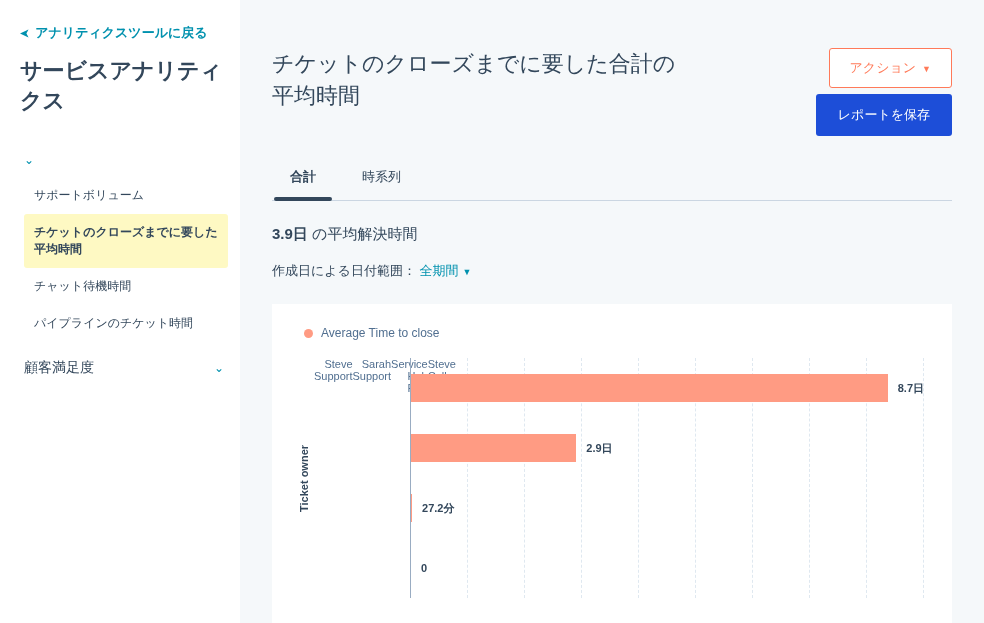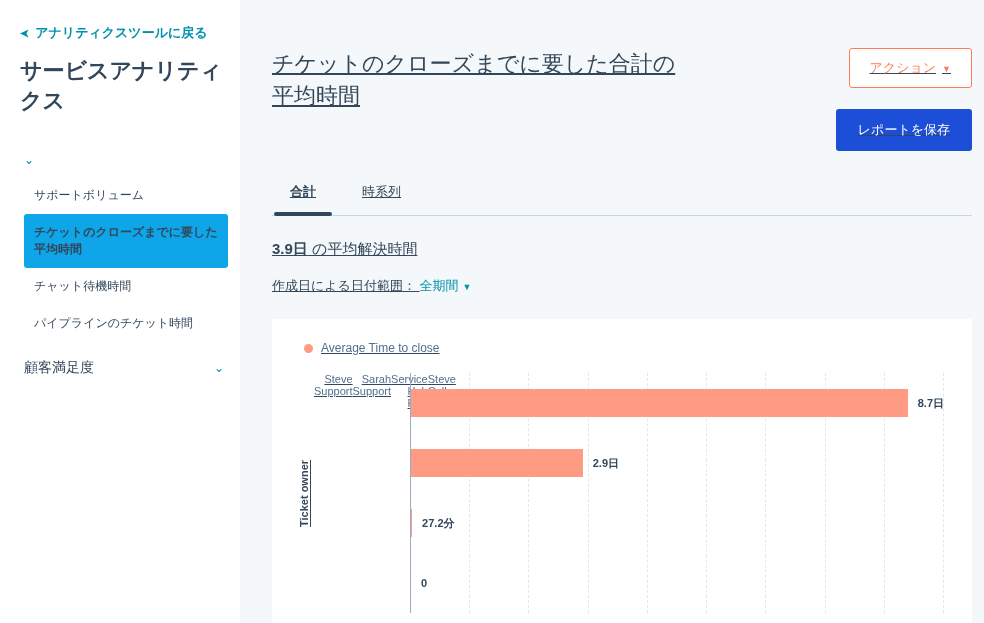--- a/index.html
+++ b/index.html
@@ -60,47 +60,46 @@
   }
   .nav-item {
     font-size: 12px;
     color: #33475b;
     padding: 10px 10px;
     border-radius: 3px;
     cursor: pointer;
     line-height: 1.4;
   }
   .nav-item.active {
-    background: #0ea5e9;
+    background: #fef9c3;
     font-weight: 700;
   }
   
   .main {
     flex: 1;
-    padding: 48px 12px 0 32px;
-    position: relative;
-    text-decoration: underline;
+    padding: 48px 32px 0 32px;
+    position: relative;
   }
   .header-row {
     display: flex;
     justify-content: space-between;
     align-items: flex-start;
   }
   .page-title {
     font-size: 22px;
     font-weight: 500;
     color: #33475b;
     line-height: 1.45;
     max-width: 420px;
   }
   .header-actions {
     display: flex;
     flex-direction: column;
     align-items: flex-end;
-    gap: 23px;
+    gap: 8px;
     position: relative;
   }
   .btn-outline {
     border: 1px solid #ff7a59;
     color: #ff7a59;
     background: #fff;
     padding: 10px 20px;
     font-size: 13px;
     font-weight: 500;
     border-radius: 3px;

